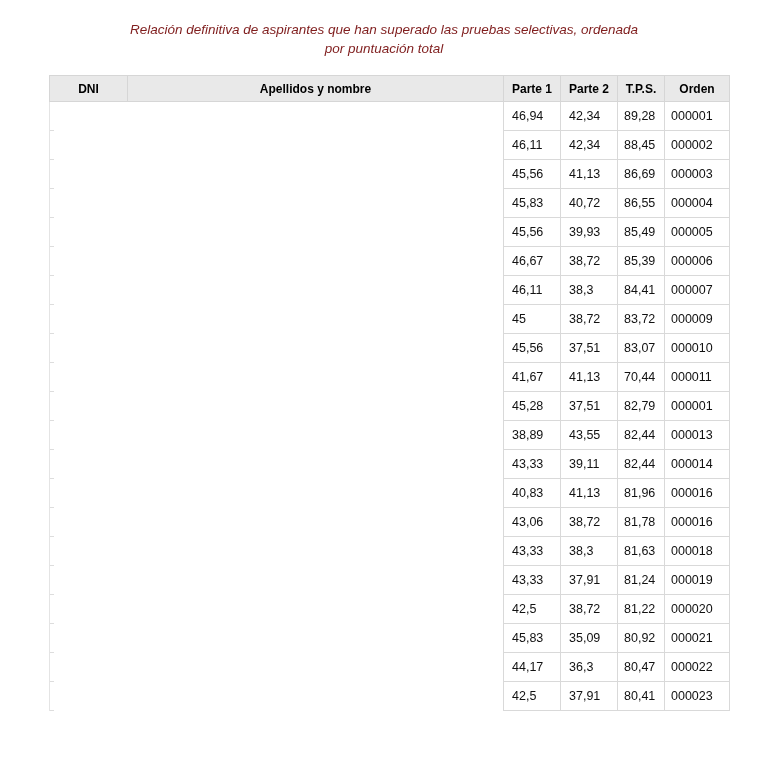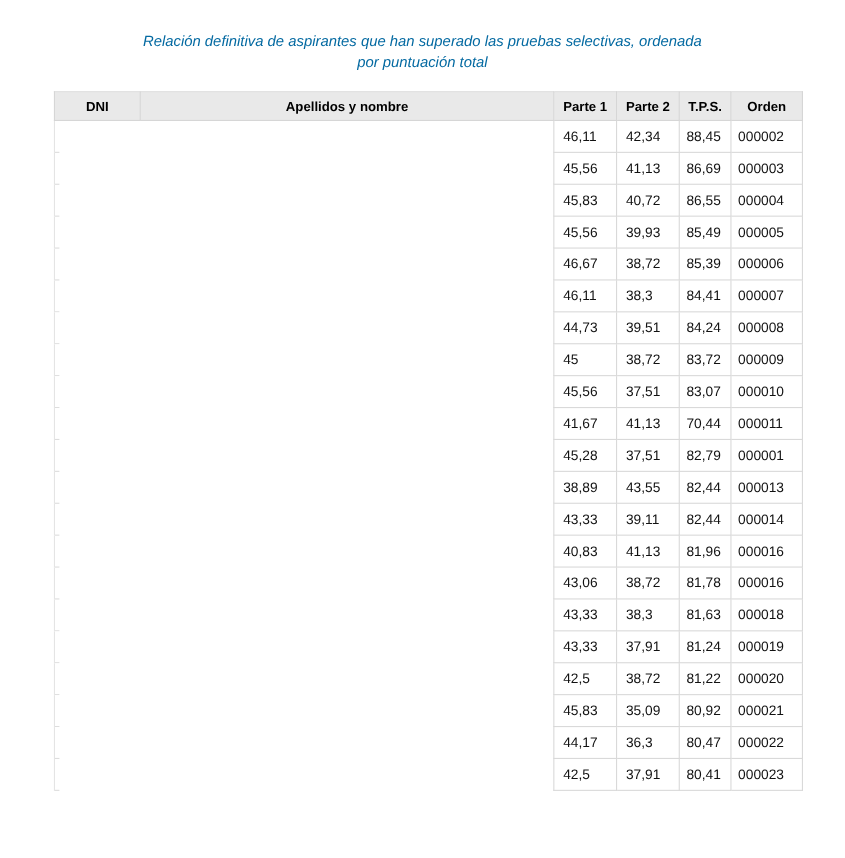--- a/index.html
+++ b/index.html
@@ -12,26 +12,26 @@
     font-family: "Liberation Sans", sans-serif;
     color: #111111;
   }
   .page {
     width: 768px;
     height: 780px;
     position: relative;
     background: #ffffff;
   }
   .doc-title {
-    padding-top: 28px;
+    padding-top: 20px;
     text-align: center;
     font-style: italic;
     font-size: 13.5px;
     line-height: 19px;
-    color: #0369a1;
+    color: #7f1d1d;
   }
   table.results {
     border-collapse: collapse;
     table-layout: fixed;
     margin-left: 49px;
     margin-top: 17px;
     width: 680px;
     font-size: 12.5px;
   }
   col.c-dni    { width: 78px; }
@@ -117,20 +117,28 @@
         <th>Parte 1</th>
         <th>Parte 2</th>
         <th>T.P.S.</th>
         <th>Orden</th>
       </tr>
     </thead>
     <tbody>
         <tr>
       <td class="col-dni"></td>
       <td class="col-nombre"></td>
+      <td class="col-parte1">46,94</td>
+      <td class="col-parte2">42,34</td>
+      <td class="col-tps">89,28</td>
+      <td class="col-orden">000001</td>
+    </tr>
+        <tr>
+      <td class="col-dni"></td>
+      <td class="col-nombre"></td>
       <td class="col-parte1">46,11</td>
       <td class="col-parte2">42,34</td>
       <td class="col-tps">88,45</td>
       <td class="col-orden">000002</td>
     </tr>
         <tr>
       <td class="col-dni"></td>
       <td class="col-nombre"></td>
       <td class="col-parte1">45,56</td>
       <td class="col-parte2">41,13</td>
@@ -165,28 +173,20 @@
       <td class="col-dni"></td>
       <td class="col-nombre"></td>
       <td class="col-parte1">46,11</td>
       <td class="col-parte2">38,3</td>
       <td class="col-tps">84,41</td>
       <td class="col-orden">000007</td>
     </tr>
         <tr>
       <td class="col-dni"></td>
       <td class="col-nombre"></td>
-      <td class="col-parte1">44,73</td>
-      <td class="col-parte2">39,51</td>
-      <td class="col-tps">84,24</td>
-      <td class="col-orden">000008</td>
-    </tr>
-        <tr>
-      <td class="col-dni"></td>
-      <td class="col-nombre"></td>
       <td class="col-parte1">45</td>
       <td class="col-parte2">38,72</td>
       <td class="col-tps">83,72</td>
       <td class="col-orden">000009</td>
     </tr>
         <tr>
       <td class="col-dni"></td>
       <td class="col-nombre"></td>
       <td class="col-parte1">45,56</td>
       <td class="col-parte2">37,51</td>

